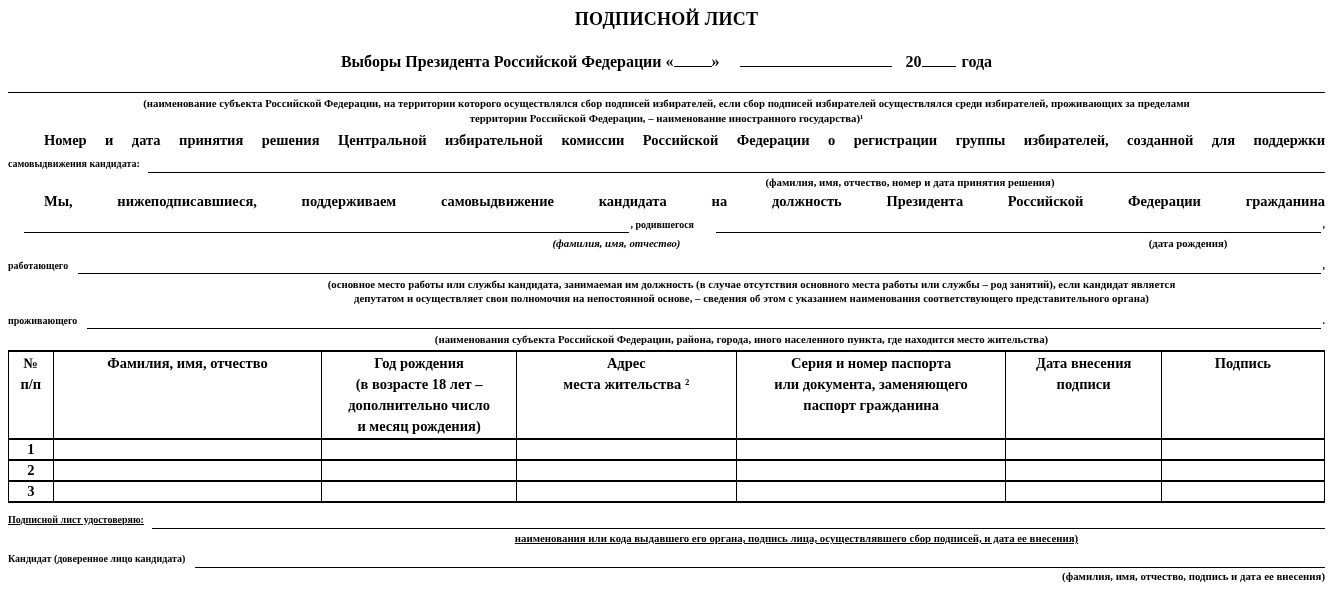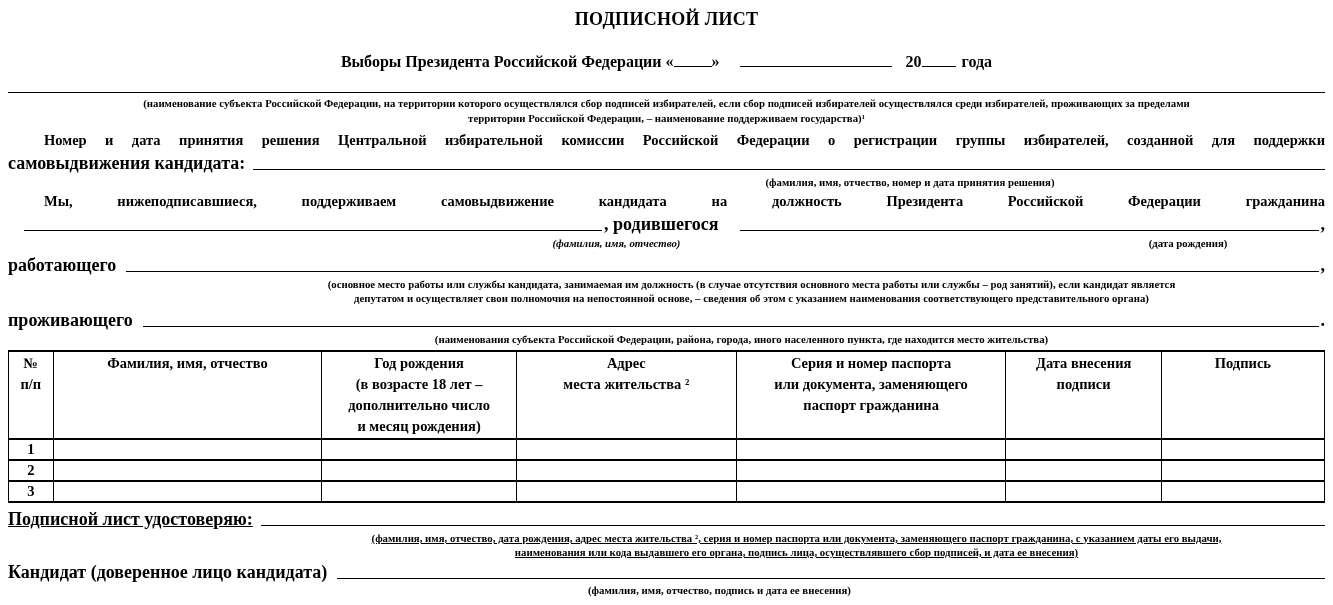--- a/index.html
+++ b/index.html
@@ -23,21 +23,21 @@
   .cap { font-size:10.8px; line-height:14.5px; }
   .cap-center { text-align:center; }
 
   .region-caption { margin-top:3px; }
 
   .jline {
     font-size:14.5px; line-height:23px;
     text-align:justify; text-align-last:justify;
     text-indent:36px;
   }
-  .fline { display:flex; align-items:flex-start; font-size:18px; line-height:23px; }
+  .fline { display:flex; align-items:center; font-size:10px; line-height:23px; }
   .fline .lbl { white-space:nowrap; }
   .fline .blank { border-bottom:1.5px solid #000; height:18px; flex:1 1 auto; }
   .fline .punct { margin-left:2px; white-space:pre; }
 
   .p-decision { margin-top:4px; }
   .decision-cap { padding-left:487px; text-align:center; }
 
   .support-caps { position:relative; height:15px; }
   .support-caps span { position:absolute; top:0; white-space:nowrap; transform:translateX(-50%); }
   .cap-fio { left:46.2%;font-style:italic; }
@@ -62,37 +62,37 @@
     font-size:14.5px; font-weight:bold; line-height:21px;
     vertical-align:top; text-align:center; white-space:pre-line;
     height:84px; padding:1px 2px;
   }
   .sig-table td { height:20px; font-size:14.5px; line-height:19px; }
   .sig-table td.num { text-align:center; }
 
   .p-certify { margin-top:5px;text-decoration:underline; }
   .certify-cap { padding-left:260px; text-align:center; line-height:14px; }
   .p-candidate { margin-top:2px; }
-  .candidate-cap { padding-left:580px; text-align:left; line-height:13px; }
+  .candidate-cap { padding-left:580px; text-align:right; line-height:13px; }
 </style>
 </head>
 <body>
 
 <div class="page">
 
   <div class="title">ПОДПИСНОЙ ЛИСТ</div>
 
   <div class="subtitle">
     <span>Выборы Президента Российской Федерации «</span><span class="blank blank-day"></span><span>»</span><span class="blank blank-month"></span><span>20</span><span class="blank blank-year"></span><span>года</span>
   </div>
 
   <div class="region-line"></div>
   <div class="cap cap-center region-caption">
     <div>(наименование субъекта Российской Федерации, на территории которого осуществлялся сбор подписей избирателей, если сбор подписей избирателей осуществлялся среди избирателей, проживающих за пределами</div>
-    <div>территории Российской Федерации, – наименование поддерживаем государства)¹</div>
+    <div>территории Российской Федерации, – наименование иностранного государства)¹</div>
   </div>
 
   <div class="p-decision">
     <div class="jline">Номер и дата принятия решения Центральной избирательной комиссии Российской Федерации о регистрации группы избирателей, созданной для поддержки</div>
     <div class="fline">
       <span class="lbl">самовыдвижения кандидата:</span>
       <span class="blank gap-xs"></span>
     </div>
     <div class="cap decision-cap">(фамилия, имя, отчество, номер и дата принятия решения)</div>
   </div>
@@ -191,21 +191,20 @@
       </tr>
     </tbody>
   </table>
 
   <div class="p-certify">
     <div class="fline">
       <span class="lbl">Подписной лист удостоверяю:</span>
       <span class="blank gap-xs"></span>
     </div>
     <div class="cap certify-cap">
-      <div>(фамилия, имя, отчество, дата рождения, адрес места жительства ², серия и номер паспорта или документа, заменяющего паспорт гражданина, с указанием даты его выдачи,</div>
       <div>наименования или кода выдавшего его органа, подпись лица, осуществлявшего сбор подписей, и дата ее внесения)</div>
     </div>
   </div>
 
   <div class="p-candidate">
     <div class="fline">
       <span class="lbl">Кандидат (доверенное лицо кандидата)</span>
       <span class="blank gap-sm"></span>
     </div>
     <div class="cap candidate-cap">(фамилия, имя, отчество, подпись и дата ее внесения)</div>

